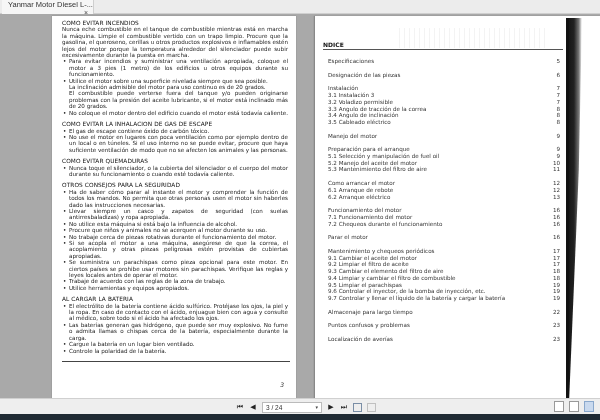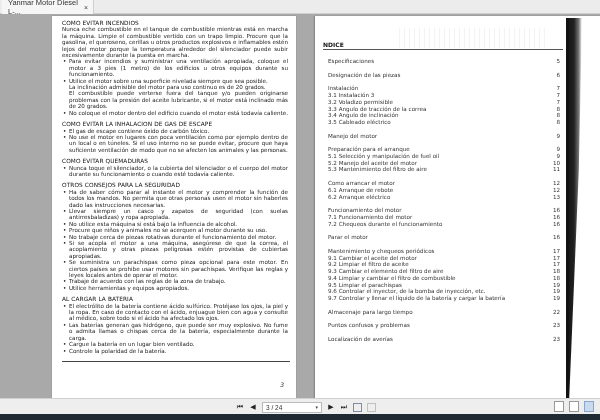--- a/index.html
+++ b/index.html
@@ -1,18 +1,18 @@
 <!DOCTYPE html>
 <html><head>
 <meta charset="utf-8">
 <style>
   * { box-sizing: border-box; margin: 0; padding: 0; }
   html, body { width: 600px; height: 420px; overflow: hidden; background: #a9a9a9; font-family: "Liberation Sans", sans-serif; }
   .titlebar { position: absolute; left: 0; top: 0; width: 600px; height: 14px; background: #ececec; border-bottom: 1px solid #cfcfcf; }
-  .tab { position: absolute; left: 2px; top: 0; height: 14px; width: 92px; background: #f6f6f6; border-right: 1px solid #cfcfcf; display: flex; align-items: center; padding-left: 6px; font-size: 7.5px; color: #333; }
+  .tab { position: absolute; left: 2px; top: 0; height: 14px; width: 92px; background: #f6f6f6; border-right: 1px solid #cfcfcf; display: flex; align-items: center; padding-left: 6px; font-size: 7.5px; color: #333; flex-direction: column; }
   .tab .close { margin-left: auto; margin-right: 5px; font-size: 7px; color: #444; }
   .viewer { position: absolute; left: 0; top: 14px; width: 600px; height: 384px; background: #a9a9a9; }
   .page { position: absolute; background: #fff; box-shadow: 0 0 1px #777; overflow: hidden; }
   .page-left { left: 52px; top: 2px; width: 244px; height: 382px; padding: 4px 8px 0 10px; }
   .page-right { left: 314px; top: 2px; width: 286px; height: 382px; border-left: 1px solid #888; }
   .pl { font-family: "DejaVu Sans", sans-serif; font-size: 5.6px; line-height: 6.4px; color: #222; }
   .pl h3 { font-size: 5.8px; font-weight: normal; letter-spacing: 0.1px; margin-top: 5px; color: #111; }
   .pl h3.first { margin-top: 0; }
   .pl p { text-align: justify; }
   .pl ul { list-style: none; }

